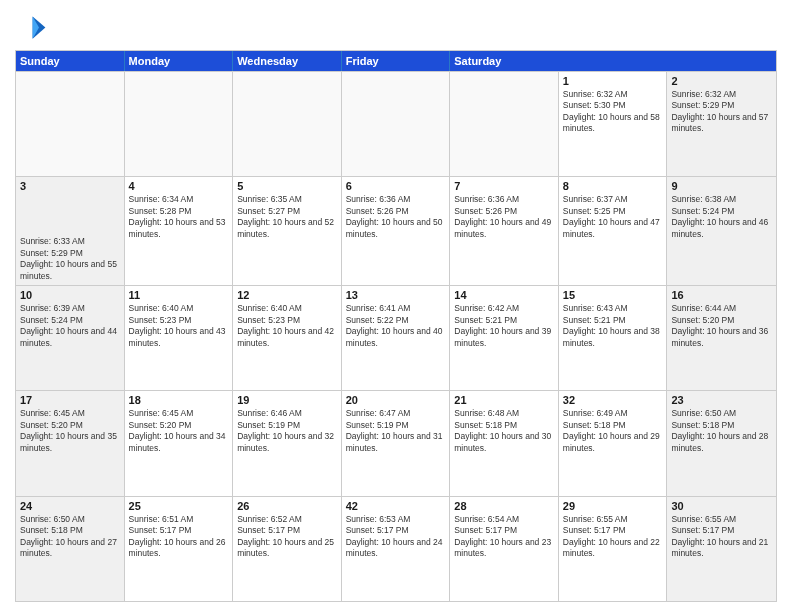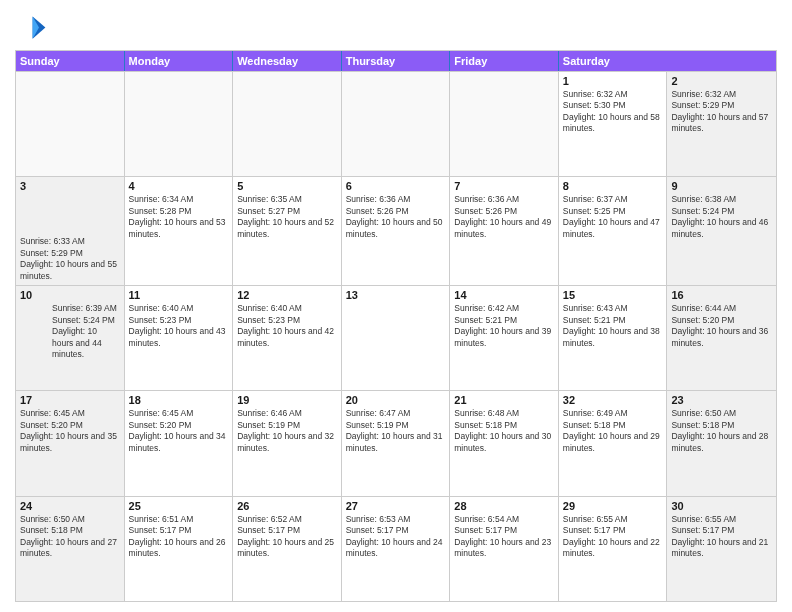--- a/index.html
+++ b/index.html
@@ -54,21 +54,21 @@
     }
     .calendar {
       flex: 1;
       display: flex;
       flex-direction: column;
       border: 1px solid #ccc;
     }
     .cal-header-row {
       display: grid;
       grid-template-columns: repeat(7, 1fr);
-      background: #8b5cf6;
+      background: #1d4ed8;
     }
     .cal-header-cell {
       color: #fff;
       font-size: 11px;
       font-weight: bold;
       padding: 4px 4px;
       text-align: left;
       border-right: 1px solid #2979c5;
     }
     .cal-header-cell:last-child { border-right: none; }
@@ -130,21 +130,20 @@
       <div class="month-title"></div>
       <div class="location"></div>
     </div>
   </div>
 
   <div class="calendar">
     <div class="cal-header-row">
     <div class="cal-header-cell">Sunday</div>
         <div class="cal-header-cell">Monday</div>
         <div class="cal-header-cell">Wednesday</div>
-        <div class="cal-header-cell">Thursday</div>
         <div class="cal-header-cell">Friday</div>
         <div class="cal-header-cell">Saturday</div>
       </div>
     <div class="cal-body">
     <div class="cal-week">
           <div class="cal-cell empty"></div>
           <div class="cal-cell empty"></div>
           <div class="cal-cell empty"></div>
           <div class="cal-cell empty"></div>
           <div class="cal-cell empty"></div>
@@ -201,38 +200,41 @@
           <div class="cal-cell shaded">
             <span class="day-number">9</span>
             <div class="day-info" style="white-space: pre-line;">Sunrise: 6:38 AM
 Sunset: 5:24 PM
 Daylight: 10 hours and 46 minutes.</div>
           </div>
         </div>
         <div class="cal-week">
           <div class="cal-cell shaded">
             <span class="day-number">10</span>
-            <div class="day-info" style="white-space: pre-line; margin-left: 32px;">Sunrise: 6:39 AM
+            <div class="day-info" style="white-space: pre-line;">Sunrise: 6:39 AM
 Sunset: 5:24 PM
 Daylight: 10 hours and 44 minutes.</div>
           </div>
           <div class="cal-cell">
             <span class="day-number">11</span>
             <div class="day-info" style="white-space: pre-line;">Sunrise: 6:40 AM
 Sunset: 5:23 PM
 Daylight: 10 hours and 43 minutes.</div>
           </div>
           <div class="cal-cell">
             <span class="day-number">12</span>
             <div class="day-info" style="white-space: pre-line;">Sunrise: 6:40 AM
 Sunset: 5:23 PM
 Daylight: 10 hours and 42 minutes.</div>
           </div>
           <div class="cal-cell">
             <span class="day-number">13</span>
+            <div class="day-info" style="white-space: pre-line;">Sunrise: 6:41 AM
+Sunset: 5:22 PM
+Daylight: 10 hours and 40 minutes.</div>
           </div>
           <div class="cal-cell">
             <span class="day-number">14</span>
             <div class="day-info" style="white-space: pre-line;">Sunrise: 6:42 AM
 Sunset: 5:21 PM
 Daylight: 10 hours and 39 minutes.</div>
           </div>
           <div class="cal-cell">
             <span class="day-number">15</span>
             <div class="day-info" style="white-space: pre-line;">Sunrise: 6:43 AM
@@ -303,21 +305,21 @@
 Sunset: 5:17 PM
 Daylight: 10 hours and 26 minutes.</div>
           </div>
           <div class="cal-cell">
             <span class="day-number">26</span>
             <div class="day-info" style="white-space: pre-line;">Sunrise: 6:52 AM
 Sunset: 5:17 PM
 Daylight: 10 hours and 25 minutes.</div>
           </div>
           <div class="cal-cell">
-            <span class="day-number">27</span>
+            <span class="day-number">42</span>
             <div class="day-info" style="white-space: pre-line;">Sunrise: 6:53 AM
 Sunset: 5:17 PM
 Daylight: 10 hours and 24 minutes.</div>
           </div>
           <div class="cal-cell">
             <span class="day-number">28</span>
             <div class="day-info" style="white-space: pre-line;">Sunrise: 6:54 AM
 Sunset: 5:17 PM
 Daylight: 10 hours and 23 minutes.</div>
           </div>

